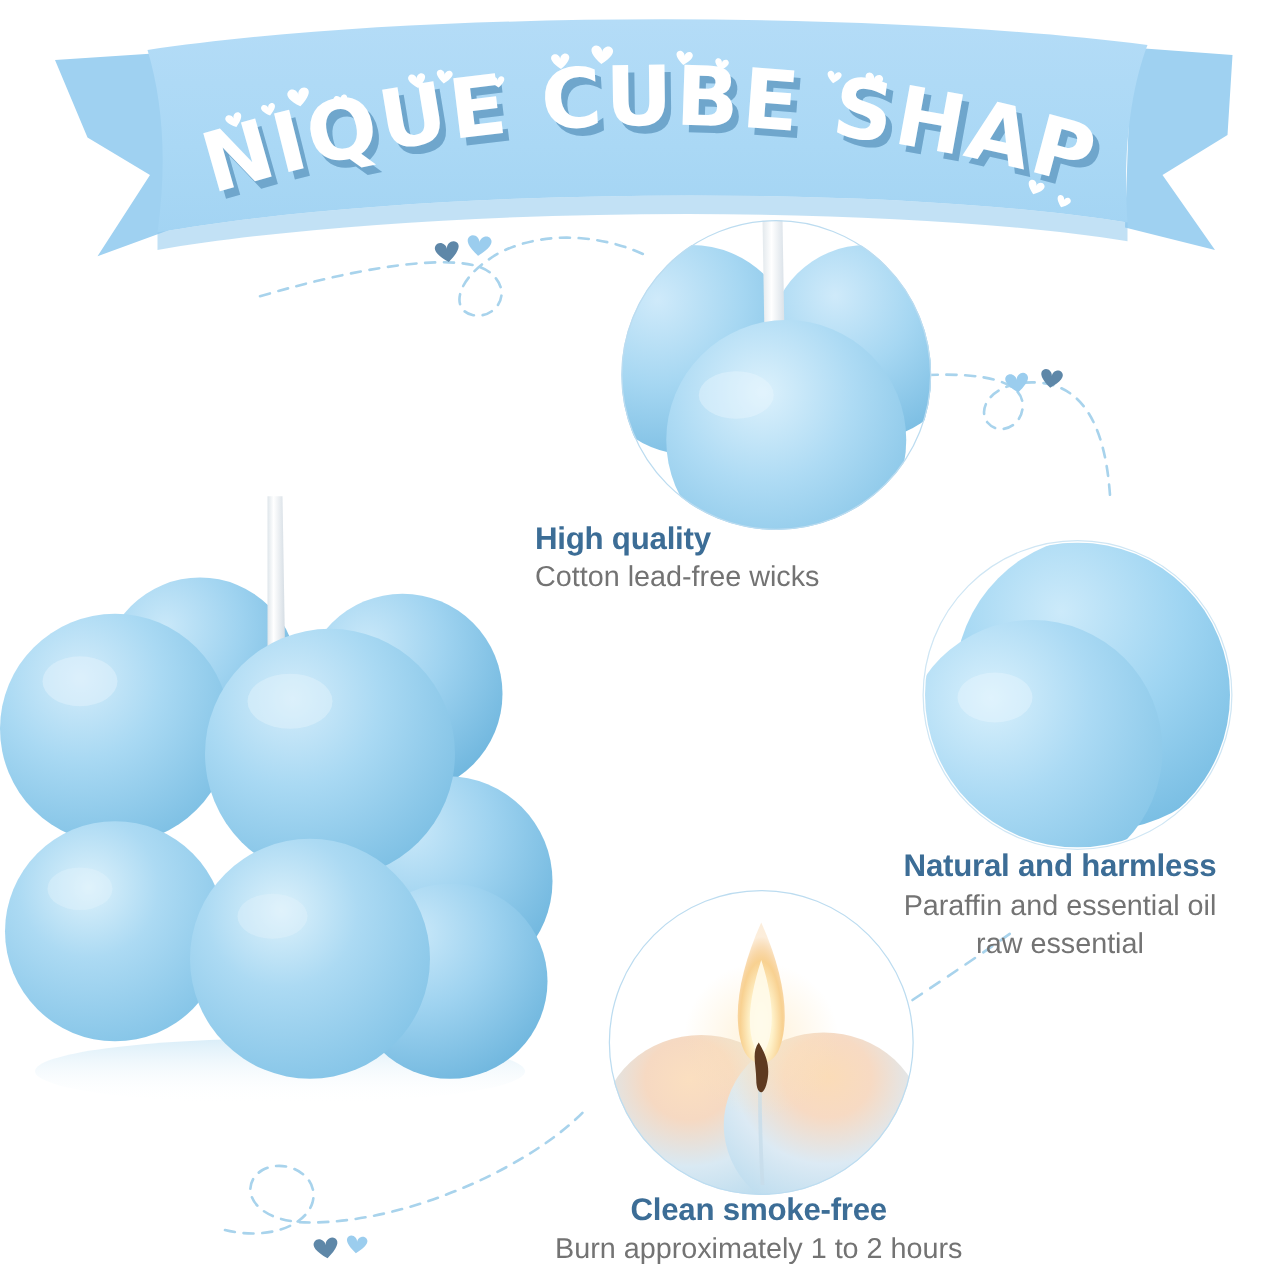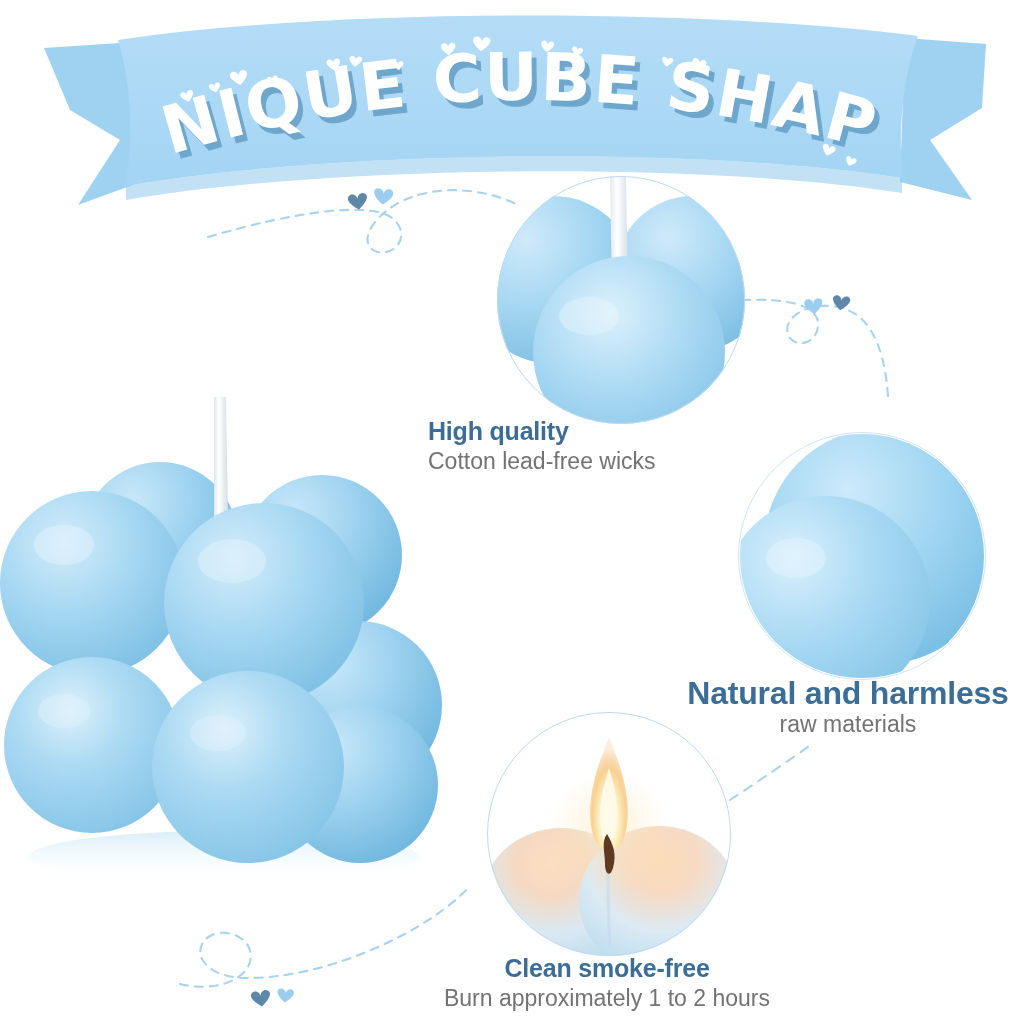--- a/index.html
+++ b/index.html
@@ -86,21 +86,21 @@
 
   #feat-quality {
     left: 428px; top: 416px; width: 400px; text-align: left;
   }
   #feat-quality .f-title { font-size: 25px; line-height: 30px; }
   #feat-quality .f-sub   { font-size: 23px; line-height: 31px; }
 
   #feat-natural {
     left: 672px; top: 678px; width: 352px; text-align: center;
   }
-  #feat-natural .f-title { font-size: 32px; line-height: 31px; }
+  #feat-natural .f-title { font-size: 25px; line-height: 31px; }
   #feat-natural .f-sub   { font-size: 23px; line-height: 30px; }
 
   #feat-smoke {
     left: 395px; top: 953px; width: 424px; text-align: center;
   }
   #feat-smoke .f-title { font-size: 25px; line-height: 30px; }
   #feat-smoke .f-sub   { font-size: 23px; line-height: 30px; text-align: center; }
 
   
   .deco {
@@ -399,21 +399,22 @@
   </div>
   <div class="inset-ring" id="inset-flame-ring"></div>
 
   <div class="feature" id="feat-quality">
     <div class="f-title">High quality</div>
     <div class="f-sub">Cotton lead-free wicks</div>
   </div>
 
   <div class="feature" id="feat-natural">
     <div class="f-title">Natural and harmless</div>
-    <div class="f-sub">raw materials</div>
+    <div class="f-sub">Paraffin and essential oil</div>
+    <div class="f-sub">raw essential</div>
   </div>
 
   <div class="feature" id="feat-smoke">
     <div class="f-title">Clean smoke-free</div>
     <div class="f-sub">Burn approximately 1 to 2 hours</div>
   </div>
 
 </div>
 
 </body></html>

